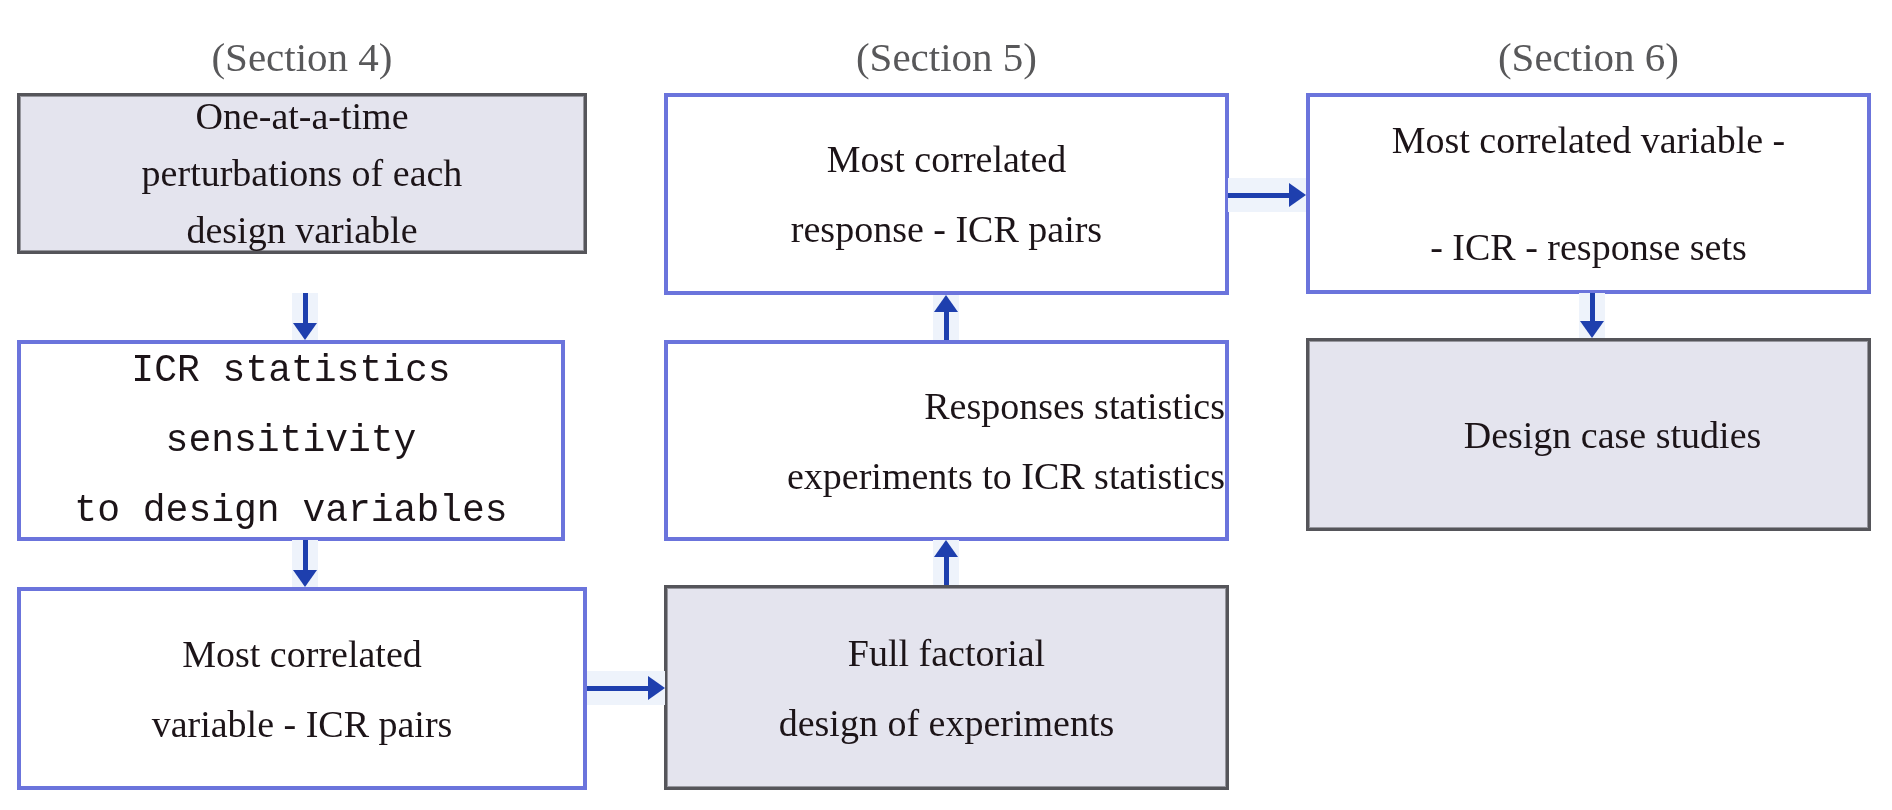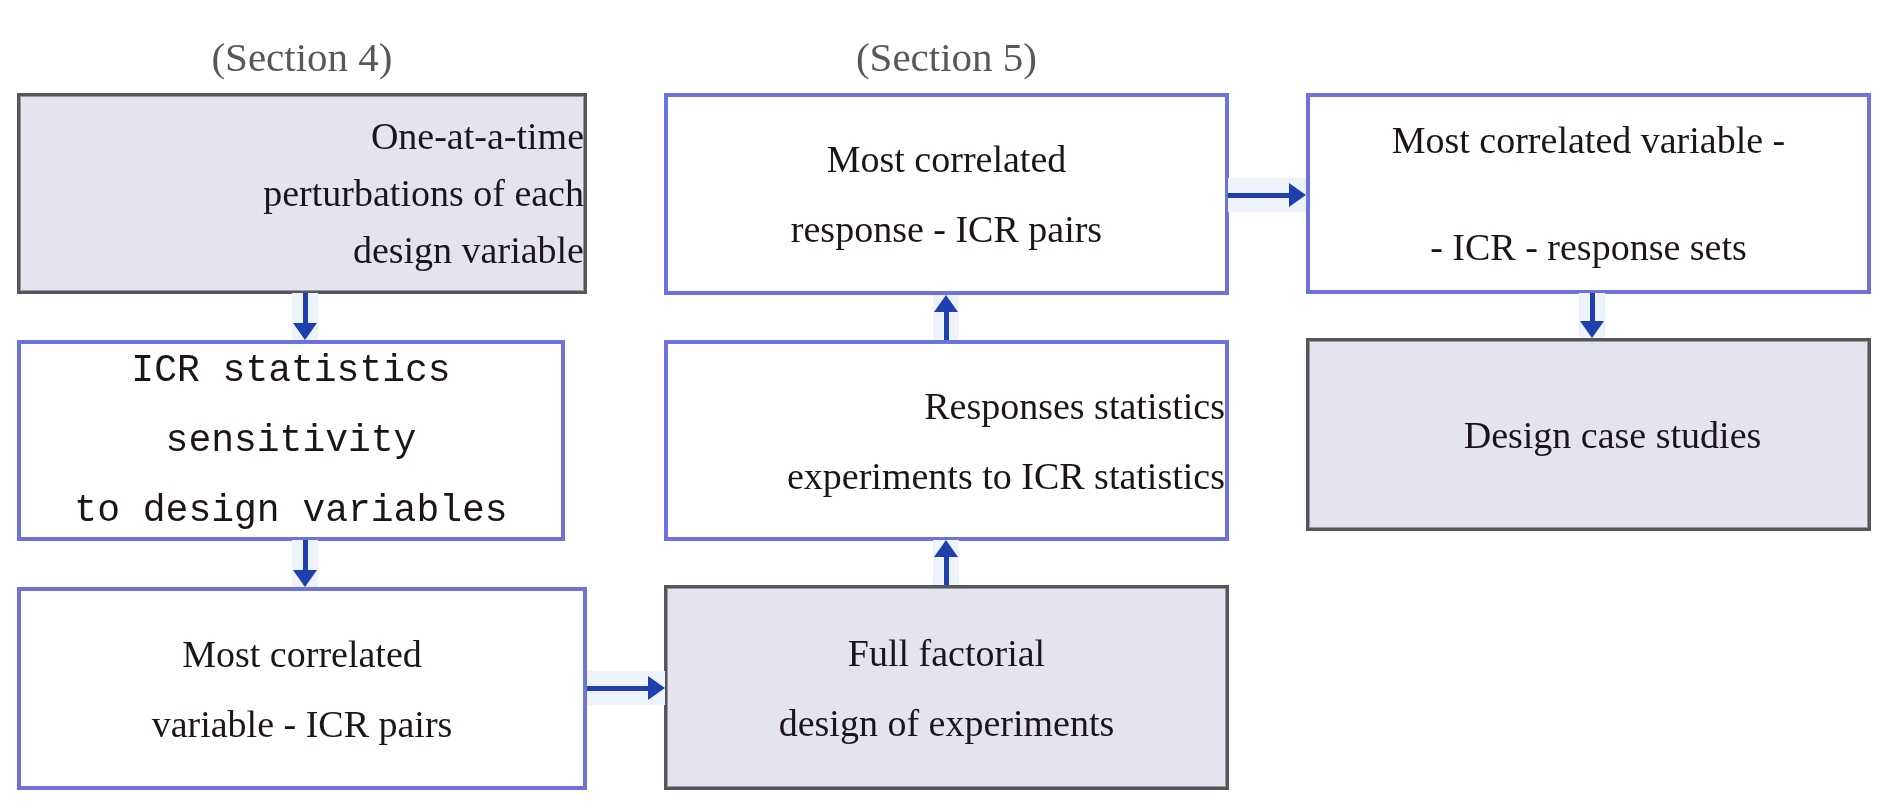--- a/index.html
+++ b/index.html
@@ -38,21 +38,21 @@
   }
   .box.outlined{
     background:var(--white-fill);
     border:4px solid var(--blue-border);
   }
   .lines3 .line{line-height:57px;}
   .lines2 .line{line-height:70px;}
   .lines1 .line{line-height:70px;margin-left:48px;}
 
   
-  .b1{left:17px;  top:93px;  width:570px; height:201px;align-items:flex-end;}
+  .b1{left:17px;  top:93px;  width:570px; height:161px;}
   .b2{left:17px;  top:340px; width:548px; height:201px;font-family:Liberation Mono, monospace;}
   .b3{left:17px;  top:587px; width:570px; height:203px;}
   .b4{left:664px; top:93px;  width:565px; height:202px;}
   .b5{left:664px; top:340px; width:565px; height:201px;align-items:flex-end;}
   .b6{left:664px; top:585px; width:565px; height:205px;}
   .b7{left:1306px;top:93px;  width:565px; height:201px;gap:37px;}
   .b8{left:1306px;top:338px; width:565px; height:193px;}
 
   
   .arrow-v{
@@ -77,20 +77,21 @@
   .a6{left:1228px;top:178px; width:78px;}
   .a7{left:1579px;top:293px; height:45px;}
 </style>
 </head>
 <body>
 
 <div class="stage">
 
   <div class="section-label sec-1">(Section 4)</div>
   <div class="section-label sec-2">(Section 5)</div>
+  <div class="section-label sec-3">(Section 6)</div>
 
   <div class="box filled lines3 b1">
     <div class="line">One-at-a-time</div>
     <div class="line">perturbations of each</div>
     <div class="line">design variable</div>
   </div>
   <div class="box outlined lines2 b2">
     <div class="line">ICR statistics sensitivity</div>
     <div class="line">to design variables</div>
   </div>

